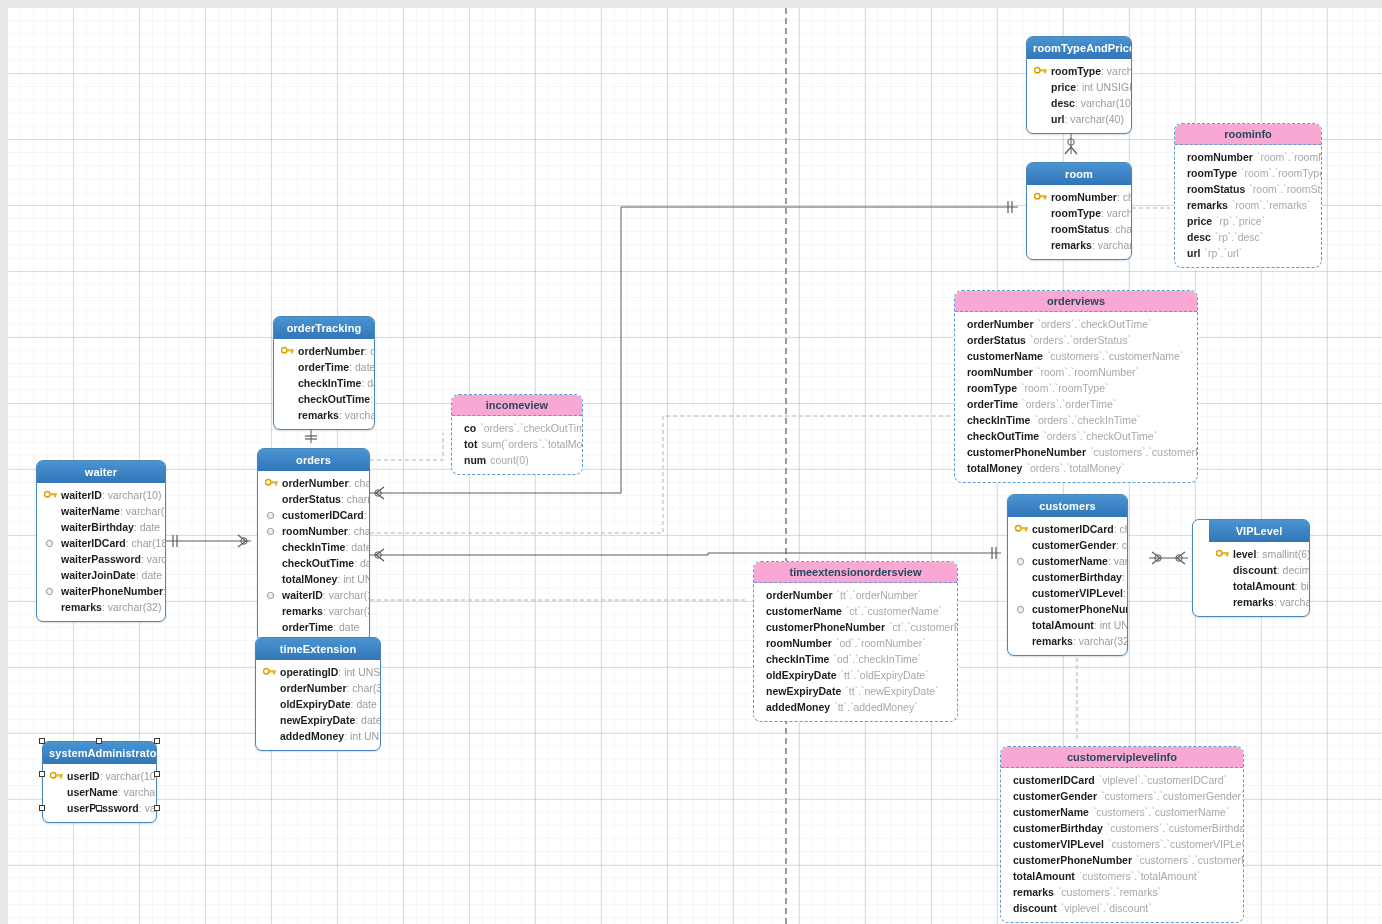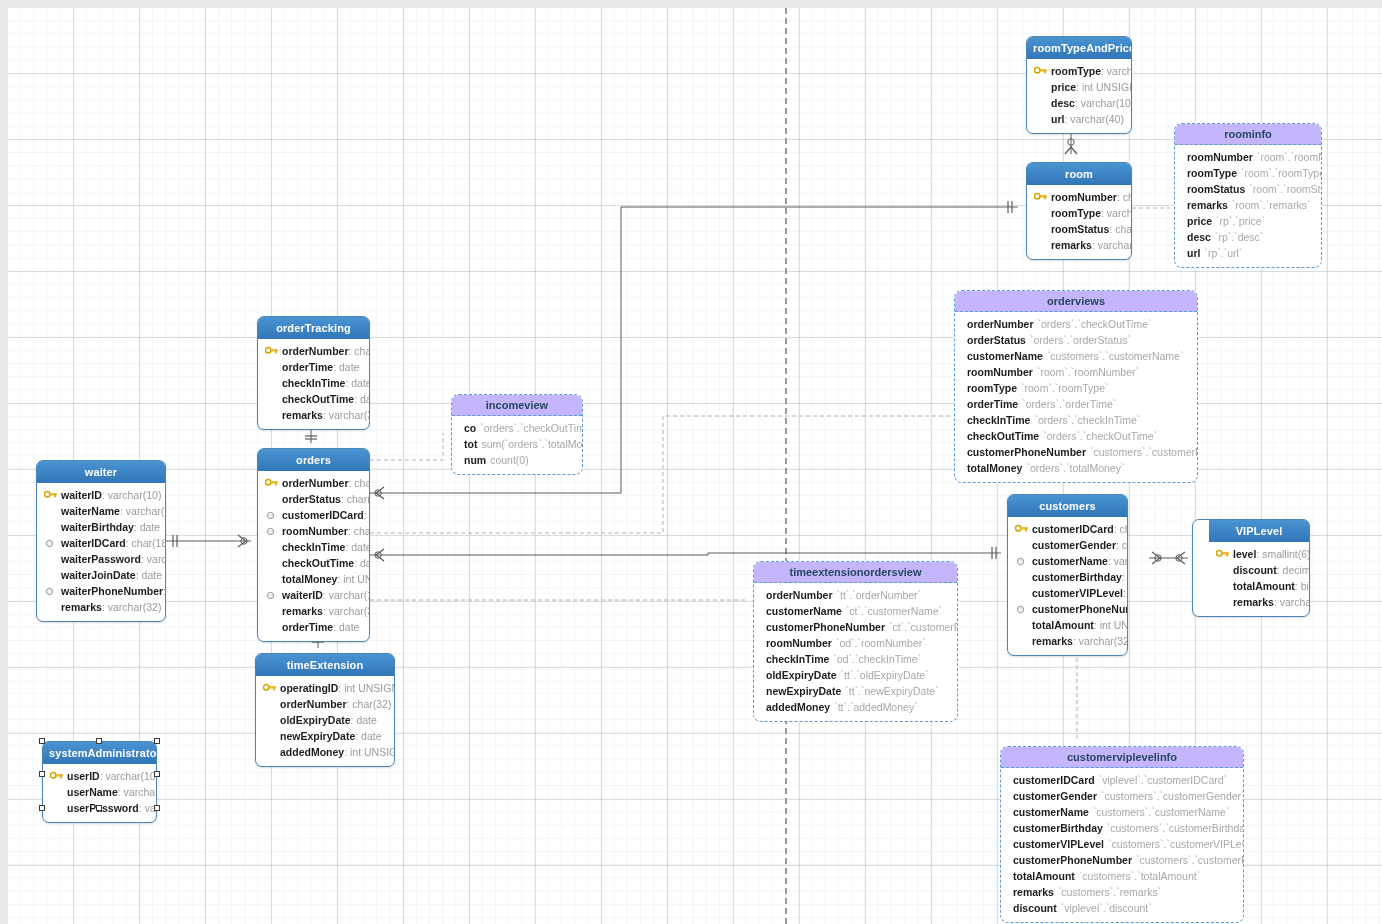--- a/index.html
+++ b/index.html
@@ -73,21 +73,21 @@
 
   
   .view{
     border:1.5px dashed #5b9bd5;
     border-radius:8px;
     background:#ffffff;
     box-sizing:border-box;
     overflow:hidden;
   }
   .view > .hdr{
-    background:#c4b5fd;
+    background:#f9a8d4;
     border-bottom:1.5px dashed #5b9bd5;
     color:#27485f;
     font-size:11px;
     font-weight:bold;
     text-align:center;
     padding:4px 6px;
   }
   .view > .body{padding:4px 0 6px 0;}
   .view .row{padding:1px 10px 1px 12px;}
   .view .row .cname{font-weight:bold;color:#1d1d1d;}
@@ -218,21 +218,21 @@
       </div>
       <div class="row">
         <span class="cname">roomStatus</span><span class="ctype">: char(6)</span>
       </div>
       <div class="row">
         <span class="cname">remarks</span><span class="ctype">: varchar(32)</span>
       </div>
     </div>
   </div>
 
-  <div class="node tbl" style="left:249px;top:308px;width:113px;">
+  <div class="node tbl" style="left:265px;top:308px;width:102px;">
     <div class="hdr">orderTracking</div>
     <div class="body">
       <div class="row">
         <span class="ico key">
             <svg width="13" height="11" viewBox="0 0 13 11">
               <circle cx="3.2" cy="5.2" r="2.7" fill="none" stroke="#d9a400" stroke-width="1.6"></circle>
               <rect x="5.3" y="4.4" width="7.2" height="1.7" fill="#f2c230" stroke="#d9a400" stroke-width=".5"></rect>
               <rect x="10.2" y="5.8" width="1.6" height="2.3" fill="#f2c230" stroke="#d9a400" stroke-width=".5"></rect>
             </svg>
           </span>
@@ -331,21 +331,21 @@
       </div>
       <div class="row">
         <span class="cname">remarks</span><span class="ctype">: varchar(32)</span>
       </div>
       <div class="row">
         <span class="cname">orderTime</span><span class="ctype">: date</span>
       </div>
     </div>
   </div>
 
-  <div class="node tbl" style="left:247px;top:645px;width:140px;">
+  <div class="node tbl" style="left:247px;top:629px;width:126px;">
     <div class="hdr">timeExtension</div>
     <div class="body">
       <div class="row">
         <span class="ico key">
             <svg width="13" height="11" viewBox="0 0 13 11">
               <circle cx="3.2" cy="5.2" r="2.7" fill="none" stroke="#d9a400" stroke-width="1.6"></circle>
               <rect x="5.3" y="4.4" width="7.2" height="1.7" fill="#f2c230" stroke="#d9a400" stroke-width=".5"></rect>
               <rect x="10.2" y="5.8" width="1.6" height="2.3" fill="#f2c230" stroke="#d9a400" stroke-width=".5"></rect>
             </svg>
           </span>

